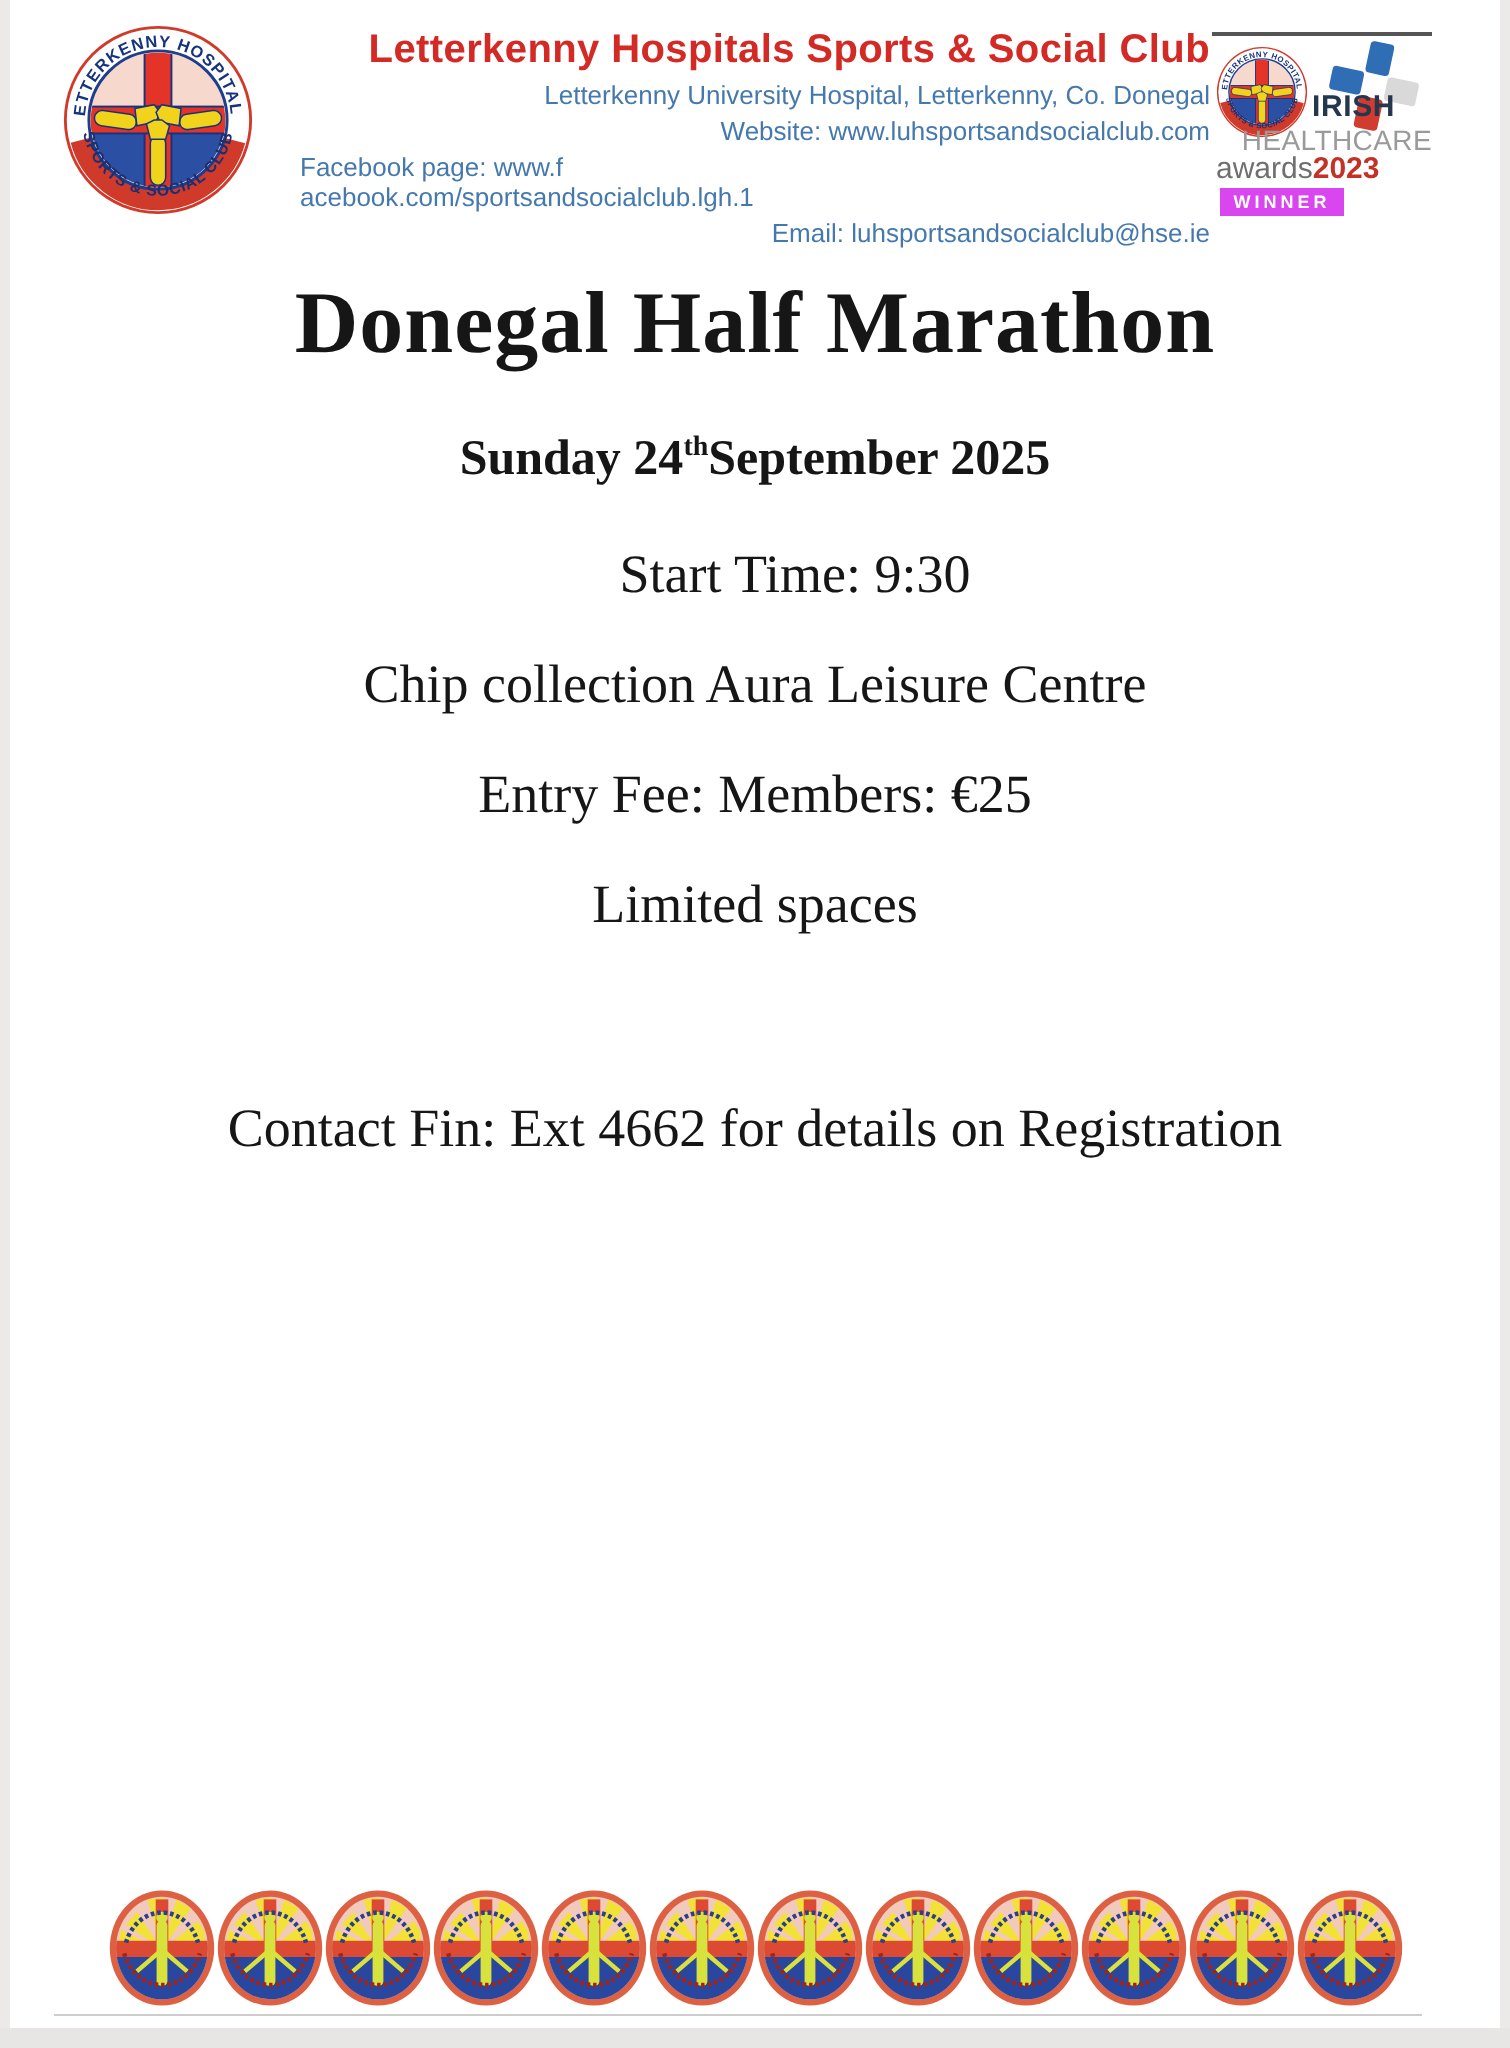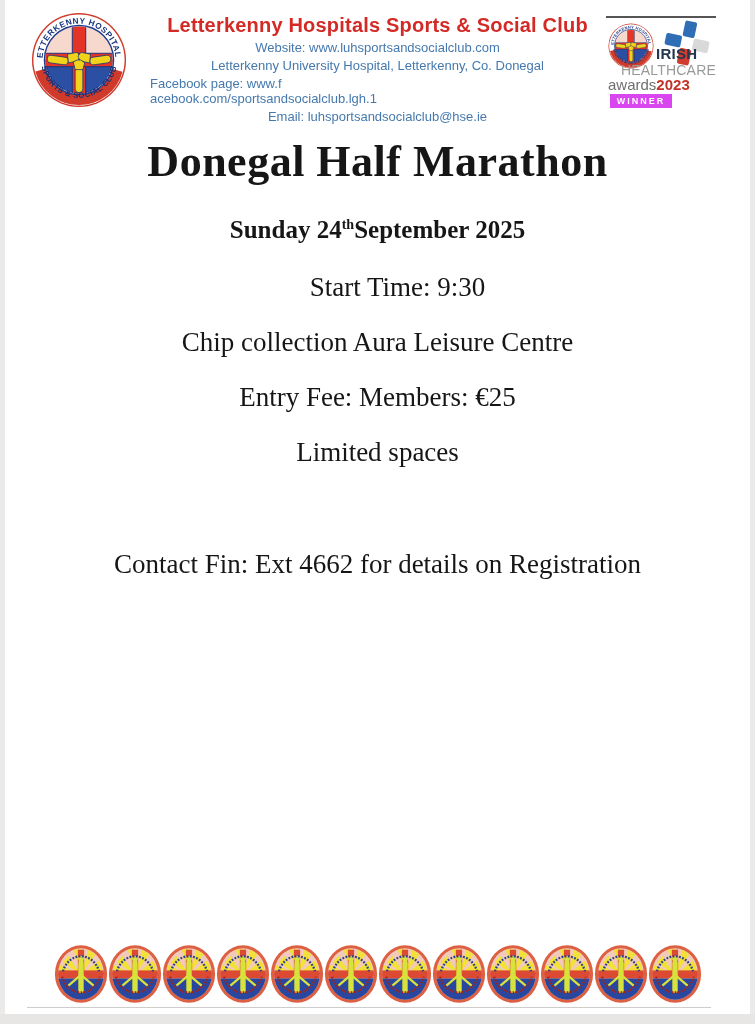--- a/index.html
+++ b/index.html
@@ -8,21 +8,21 @@
     background:#eceae9;
     font-family:"Liberation Sans",sans-serif;
   }
   .paper{
     position:absolute;left:5px;right:5px;top:0;bottom:10px;
     background:#ffffff;
   }
   
   .club-badge{position:absolute;left:26px;top:12px;width:96px;height:96px;}
   .header-text{
-    position:absolute;left:145px;top:14px;width:455px;text-align:center;
+    position:absolute;left:145px;top:14px;width:455px;text-align:right;
   }
   .club-name{font-size:20px;font-weight:bold;color:#d32a26;letter-spacing:.2px;}
   .info-line{font-size:13px;color:#4579ae;margin-top:3px;line-height:15px;}
   .fb-row{display:flex;justify-content:center;align-items:baseline;flex-direction:column;}
   .fb-gap{display:inline-block;width:42px;}
   
   .awards{position:absolute;left:601px;top:14px;width:114px;height:100px;text-align:right;}
   .awards-topline{position:absolute;left:0;top:2px;width:110px;height:2px;background:#555;}
   .awards-badge{position:absolute;left:2px;top:9px;width:46px;height:46px;}
   .awards-cross{position:absolute;left:58px;top:6px;width:46px;height:46px;}
@@ -132,22 +132,22 @@
 </svg>
 
 <div class="paper">
 
   <svg class="club-badge">
     <use href="#club-badge"></use>
   </svg>
 
   <div class="header-text">
     <div class="club-name">Letterkenny Hospitals Sports &amp; Social Club</div>
+    <div class="info-line">Letterkenny University Hospital, Letterkenny, Co. Donegal</div>
     <div class="info-line">Website: www.luhsportsandsocialclub.com</div>
-    <div class="info-line">Letterkenny University Hospital, Letterkenny, Co. Donegal</div>
     <div class="info-line fb-row">
       <span>Facebook page: www.f</span>
       <span class="fb-gap"></span>
       <span>acebook.com/sportsandsocialclub.lgh.1</span>
     </div>
     <div class="info-line">Email: luhsportsandsocialclub@hse.ie</div>
   </div>
 
   <div class="awards">
     <div class="awards-topline"></div>

